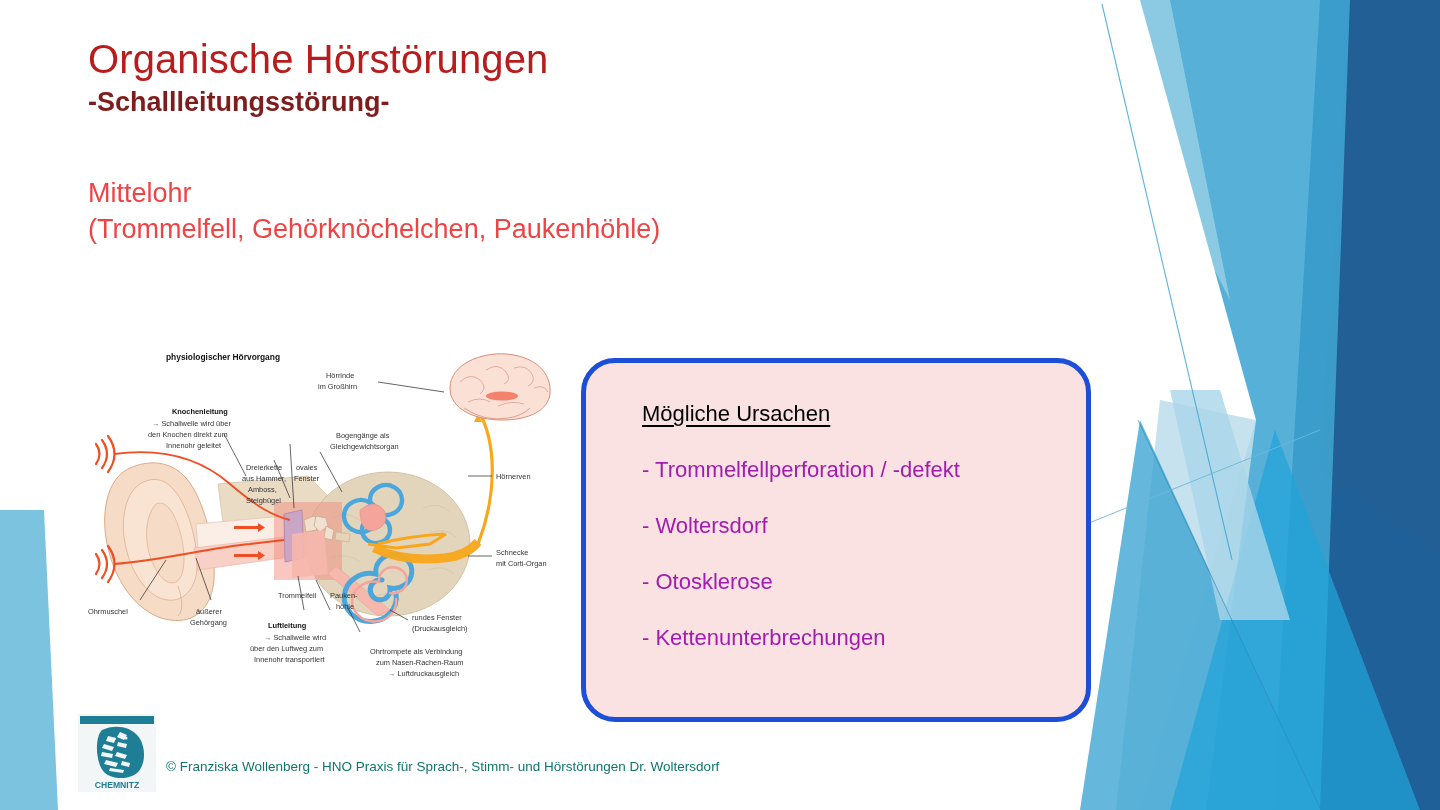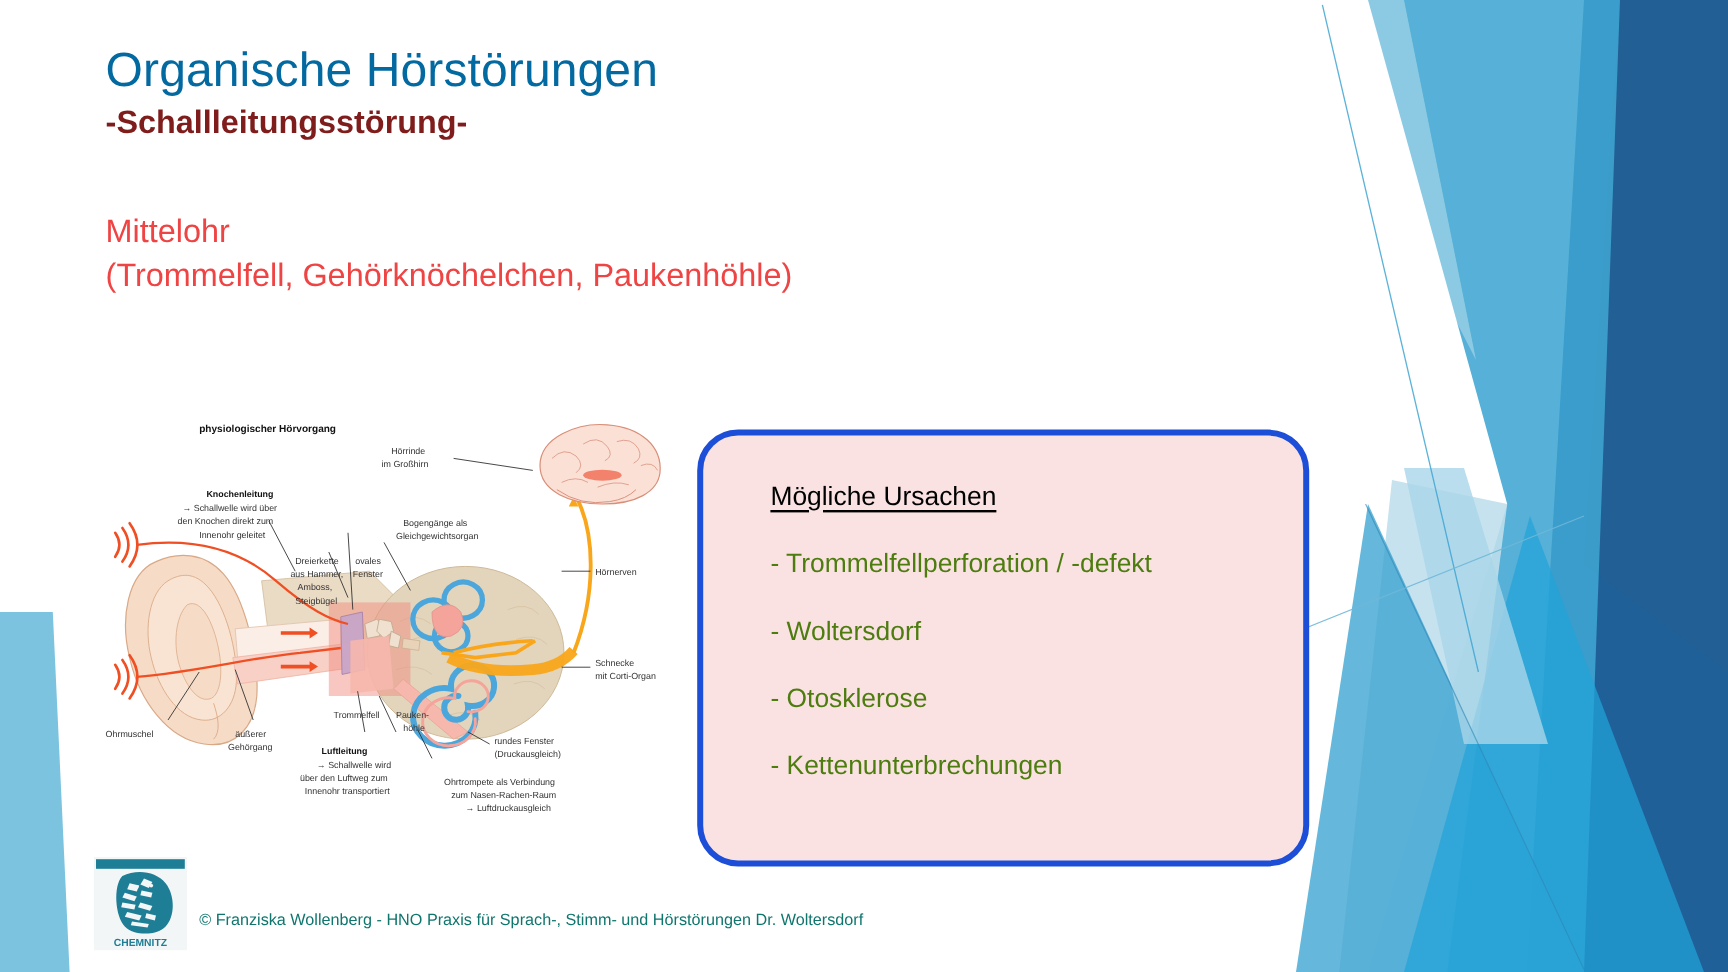--- a/index.html
+++ b/index.html
@@ -5,33 +5,33 @@
   html,body{margin:0;padding:0;background:#fff;}
   body{width:1440px;height:810px;overflow:hidden;font-family:"Liberation Sans",sans-serif;}
   #slide{position:relative;width:1440px;height:810px;background:#ffffff;overflow:hidden;}
 
   
   #deco-right{position:absolute;top:0;right:0;width:420px;height:810px;pointer-events:none;}
   #deco-left{position:absolute;bottom:0;left:0;width:180px;height:300px;pointer-events:none;}
 
   
   #title-block{position:absolute;left:88px;top:38px;width:760px;}
-  .title-main{font-size:40px;line-height:1.05;color:#0369a1;font-weight:400;letter-spacing:.1px;}
+  .title-main{font-size:40px;line-height:1.05;color:#b91c1c;font-weight:400;letter-spacing:.1px;}
   .title-sub{font-size:27px;line-height:1.35;color:#7f1d1d;font-weight:700;margin-top:4px;}
 
   
   #body-block{position:absolute;left:88px;top:176px;width:820px;color:#ef4444;}
   .body-line{font-size:27px;line-height:1.33;}
 
   
   #callout{position:absolute;left:581px;top:358px;width:510px;height:364px;
            background:#FBE2E2;border:5px solid #1d4ed8;border-radius:34px;box-sizing:border-box;}
   #callout-inner{padding:38px 30px 0 56px;}
   .callout-head{font-size:22px;color:#000;text-decoration:underline;text-underline-offset:4px;margin-bottom:30px;}
-  .callout-item{font-size:22px;color:#4d7c0f;margin-bottom:30px;white-space:nowrap;}
+  .callout-item{font-size:22px;color:#a21caf;margin-bottom:30px;white-space:nowrap;}
 
   
   #diagram{position:absolute;left:78px;top:348px;width:510px;height:360px;}
   #diagram svg{display:block;}
 
   
   #logo{position:absolute;left:78px;top:714px;width:78px;height:78px;}
   #footer-text{position:absolute;left:166px;top:759px;font-size:13.5px;color:#0f766e;white-space:nowrap;}
 </style>
 </head>

